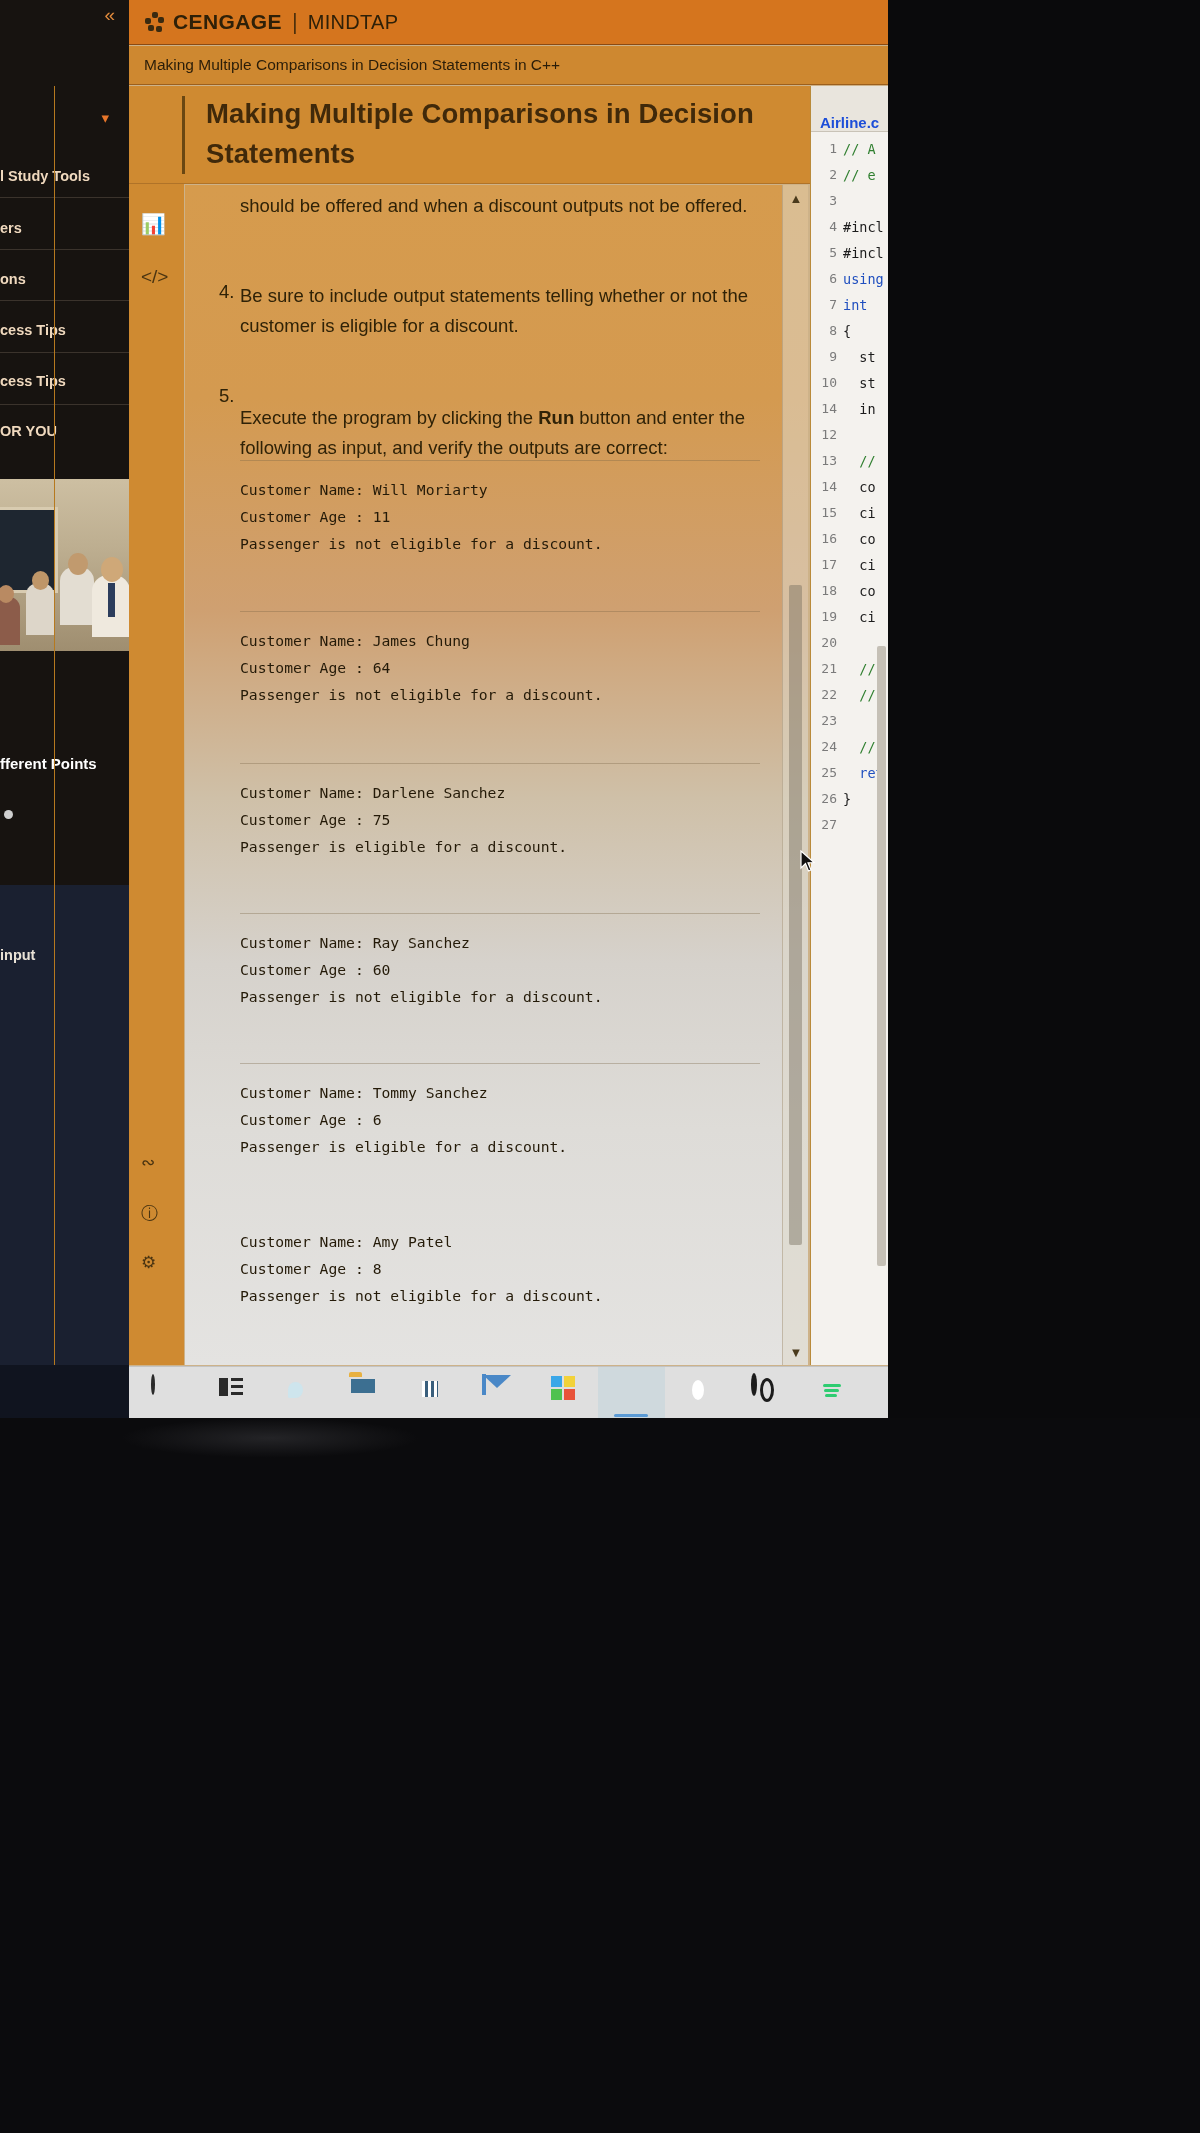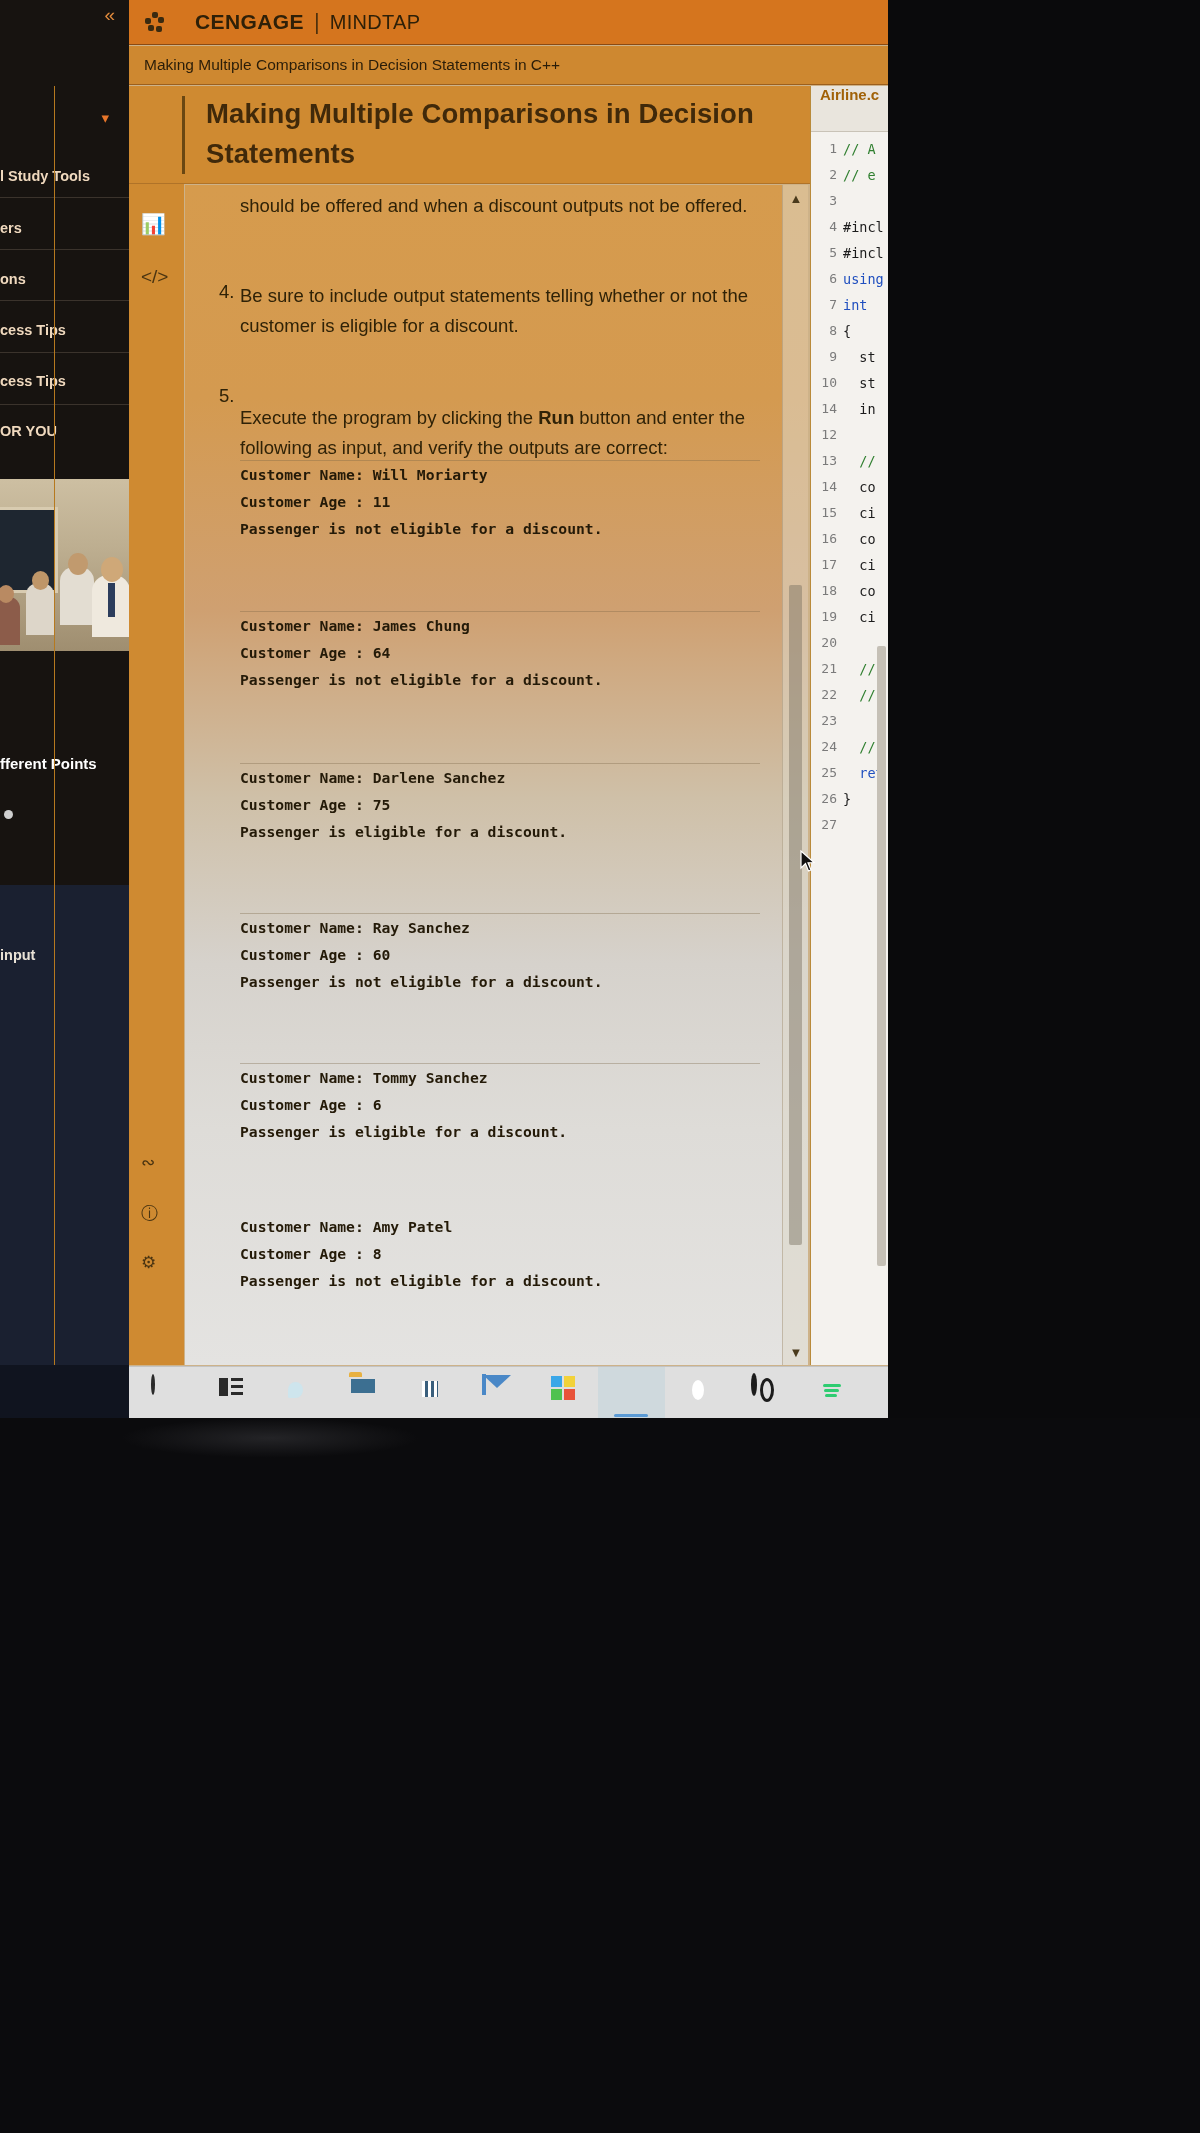--- a/index.html
+++ b/index.html
@@ -97,21 +97,21 @@
     position: absolute; width: 6px; height: 6px; background: #3a2a10;
     border-radius: 2px;
   }
   #mt-logo .mark i:nth-child(1){ left:7px; top:0; }
   #mt-logo .mark i:nth-child(2){ left:0; top:6px; }
   #mt-logo .mark i:nth-child(3){ left:13px; top:5px; }
   #mt-logo .mark i:nth-child(4){ left:3px; top:13px; }
   #mt-logo .mark i:nth-child(5){ left:11px; top:14px; }
   #mt-logo .brand {
     font-size: 21px; font-weight: bold; letter-spacing: .4px;
-    color: #2e2008; font-family: "Liberation Sans", sans-serif; margin-left: 22px;
+    color: #2e2008; font-family: "Liberation Sans", sans-serif;
   }
   #mt-logo .pipe { color: #2e2008; font-size: 22px; margin: 0 2px; opacity:.8;}
   #mt-logo .prod { font-size: 20px; color: #2e2008; letter-spacing:.3px;}
 
   
   #mt-crumb {
     position: absolute; left: 129px; top: 46px; width: 759px; height: 39px;
     background: #ce8830;
     border-bottom: 1px solid #9c5f1c;
     color: #2a1d09; font-size: 15.5px;
@@ -156,22 +156,21 @@
   .lesson-p {
     position: absolute; color: #2f2207; font-size: 18.5px; line-height: 1.62;
     width: 545px;
   }
   .lesson-p b { font-weight: bold; }
   .lesson-num { position: absolute; color: #2f2207; font-size: 18.5px; }
 
   .outblock {
     position: absolute; left: 55px; width: 520px;
     border-top: 1px solid rgba(120,100,70,.35);
-    padding-top: 0;
-    font-weight: bold;
+    padding-top: 15px;
   }
   .outblock.nohr { border-top: none; }
   .outline {
     font-family: "DejaVu Sans Mono", monospace;
     font-size: 14.7px; color: #241a08; line-height: 1.85;
     white-space: pre;
   }
   
   #lesson-sb {
     position: absolute; left: 782px; top: 185px; width: 26px; height: 1180px;
@@ -192,22 +191,22 @@
   
   #code-panel {
     position: absolute; left: 810px; top: 86px; width: 78px; height: 1279px;
     background: #f4f2ee;
     border-left: 1px solid #b98a3a;
     overflow: hidden;
   }
   #code-tab {
     position: absolute; left: 0; top: 0; width: 78px; height: 46px;
     background: #e9e5dd; border-bottom: 1px solid #c9c3b7;
-    color: #a16207; font-size: 15px; font-weight: bold;
-    display: flex; align-items: flex-start; padding-left: 9px;
+    color: #1d4ed8; font-size: 15px; font-weight: bold;
+    display: flex; align-items: flex-end; padding-left: 9px;
     white-space: nowrap; overflow: hidden;
   }
   #code-lines {
     position: absolute; left: 0; top: 50px; width: 78px;
   }
   .cl { position: relative; height: 26px; line-height: 26px; }
   .cl .n {
     position: absolute; left: 0; width: 26px; text-align: right;
     font-family: "DejaVu Sans Mono", monospace; font-size: 13px; color: #7b7b7b;
   }

